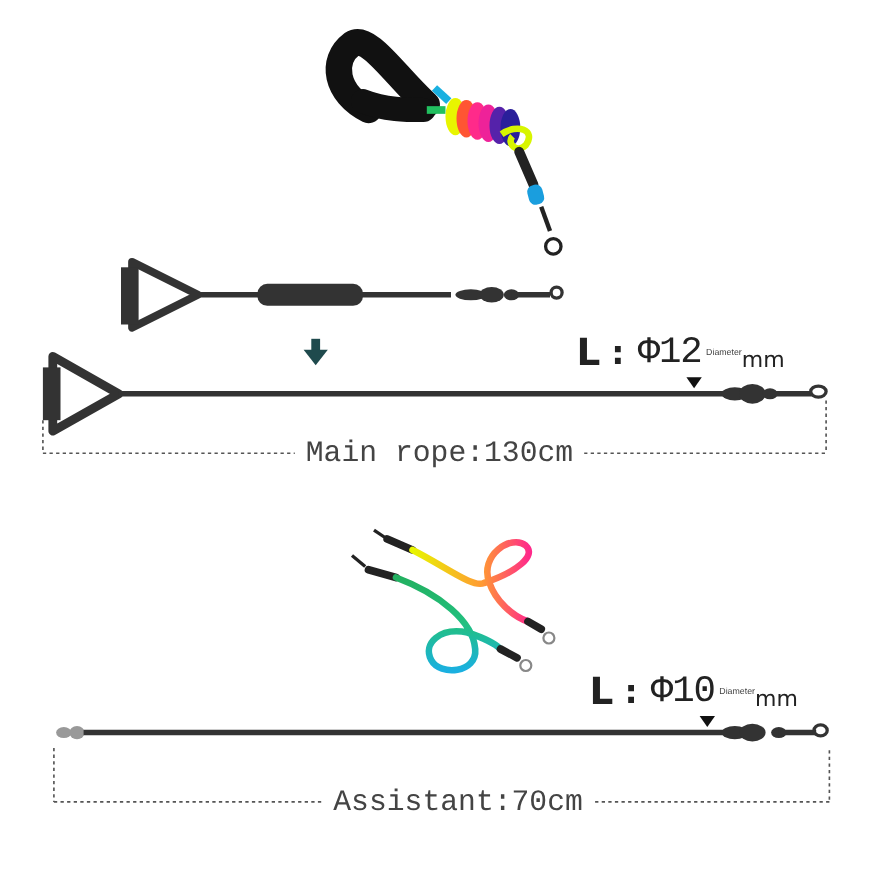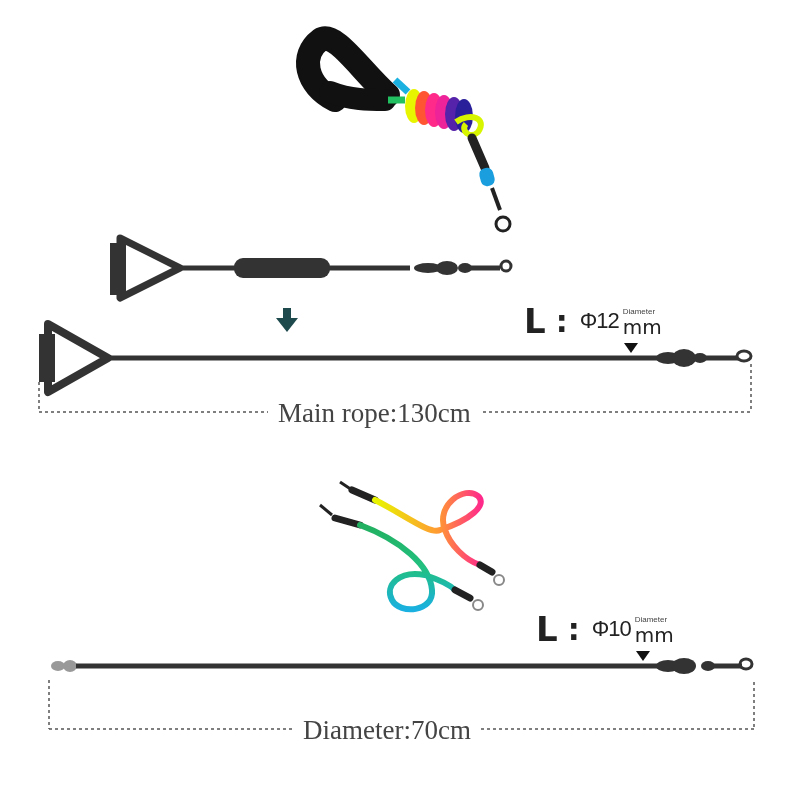--- a/index.html
+++ b/index.html
@@ -1,25 +1,25 @@
 <!DOCTYPE html>
 <html><head>
 <meta charset="utf-8">
 <style>
   html, body { margin:0; padding:0; background:#ffffff; }
   body { width:800px; height:800px; position:relative; overflow:hidden; font-family:"Liberation Sans", sans-serif; }
   svg { position:absolute; left:0; top:0; }
   .spec { position:absolute; display:flex; align-items:flex-end; color:#222; }
   .spec .L { font-family:"DejaVu Sans", sans-serif; font-weight:bold; font-size:34px; line-height:34px; }
   .spec .colon { font-family:"DejaVu Sans", sans-serif; font-weight:bold; font-size:30px; line-height:32px; margin:0 12px 0 10px; }
-  .spec .val { font-family:Liberation Sans, sans-serif; font-size:22px; line-height:34px; font-weight:300; letter-spacing:-1px; }
-  .spec .unitbox { display:flex; flex-direction:column; margin-left:4px; }
+  .spec .val { font-family:Liberation Mono, monospace; font-size:34px; line-height:34px; font-weight:300; letter-spacing:-1px; }
+  .spec .unitbox { display:flex; margin-left:4px; }
   .spec .diam { font-size:8px; color:#444; line-height:9px; }
   .spec .mm { font-family:"DejaVu Sans", sans-serif; font-size:20px; line-height:22px; }
-  .len-label { position:absolute; font-family:Liberation Serif, serif; font-size:27px; color:#444; background:#fff; padding:0 10px; line-height:32px; white-space:nowrap; }
+  .len-label { position:absolute; font-family:Liberation Mono, monospace; font-size:27px; color:#444; background:#fff; padding:0 10px; line-height:32px; white-space:nowrap; }
 </style>
 </head>
 <body>
 
 <svg width="800" height="800" viewBox="0 0 800 800">
 
   <path d="M388,95 C360,70 335,30 320,40 C300,55 305,85 335,100" fill="none" stroke="#111" stroke-width="24" stroke-linecap="round"></path>
   <path d="M330,92 C350,100 370,100 385,100" fill="none" stroke="#111" stroke-width="22" stroke-linecap="round"></path>
 
   <line x1="395" y1="80" x2="408" y2="92" stroke="#1ab0e0" stroke-width="7"></line>
@@ -142,13 +142,13 @@
 <div class="spec" style="left:536px; top:612px;">
   <span class="L">L</span>
   <span class="colon">:</span>
   <span class="val">Φ10</span>
   <span class="unitbox">
     <span class="diam">Diameter</span>
     <span class="mm">mm</span>
   </span>
 </div>
 
-<div class="len-label" style="left:293px; top:714px;">Diameter:70cm</div>
+<div class="len-label" style="left:293px; top:714px;">Assistant:70cm</div>
 
 </body></html>

